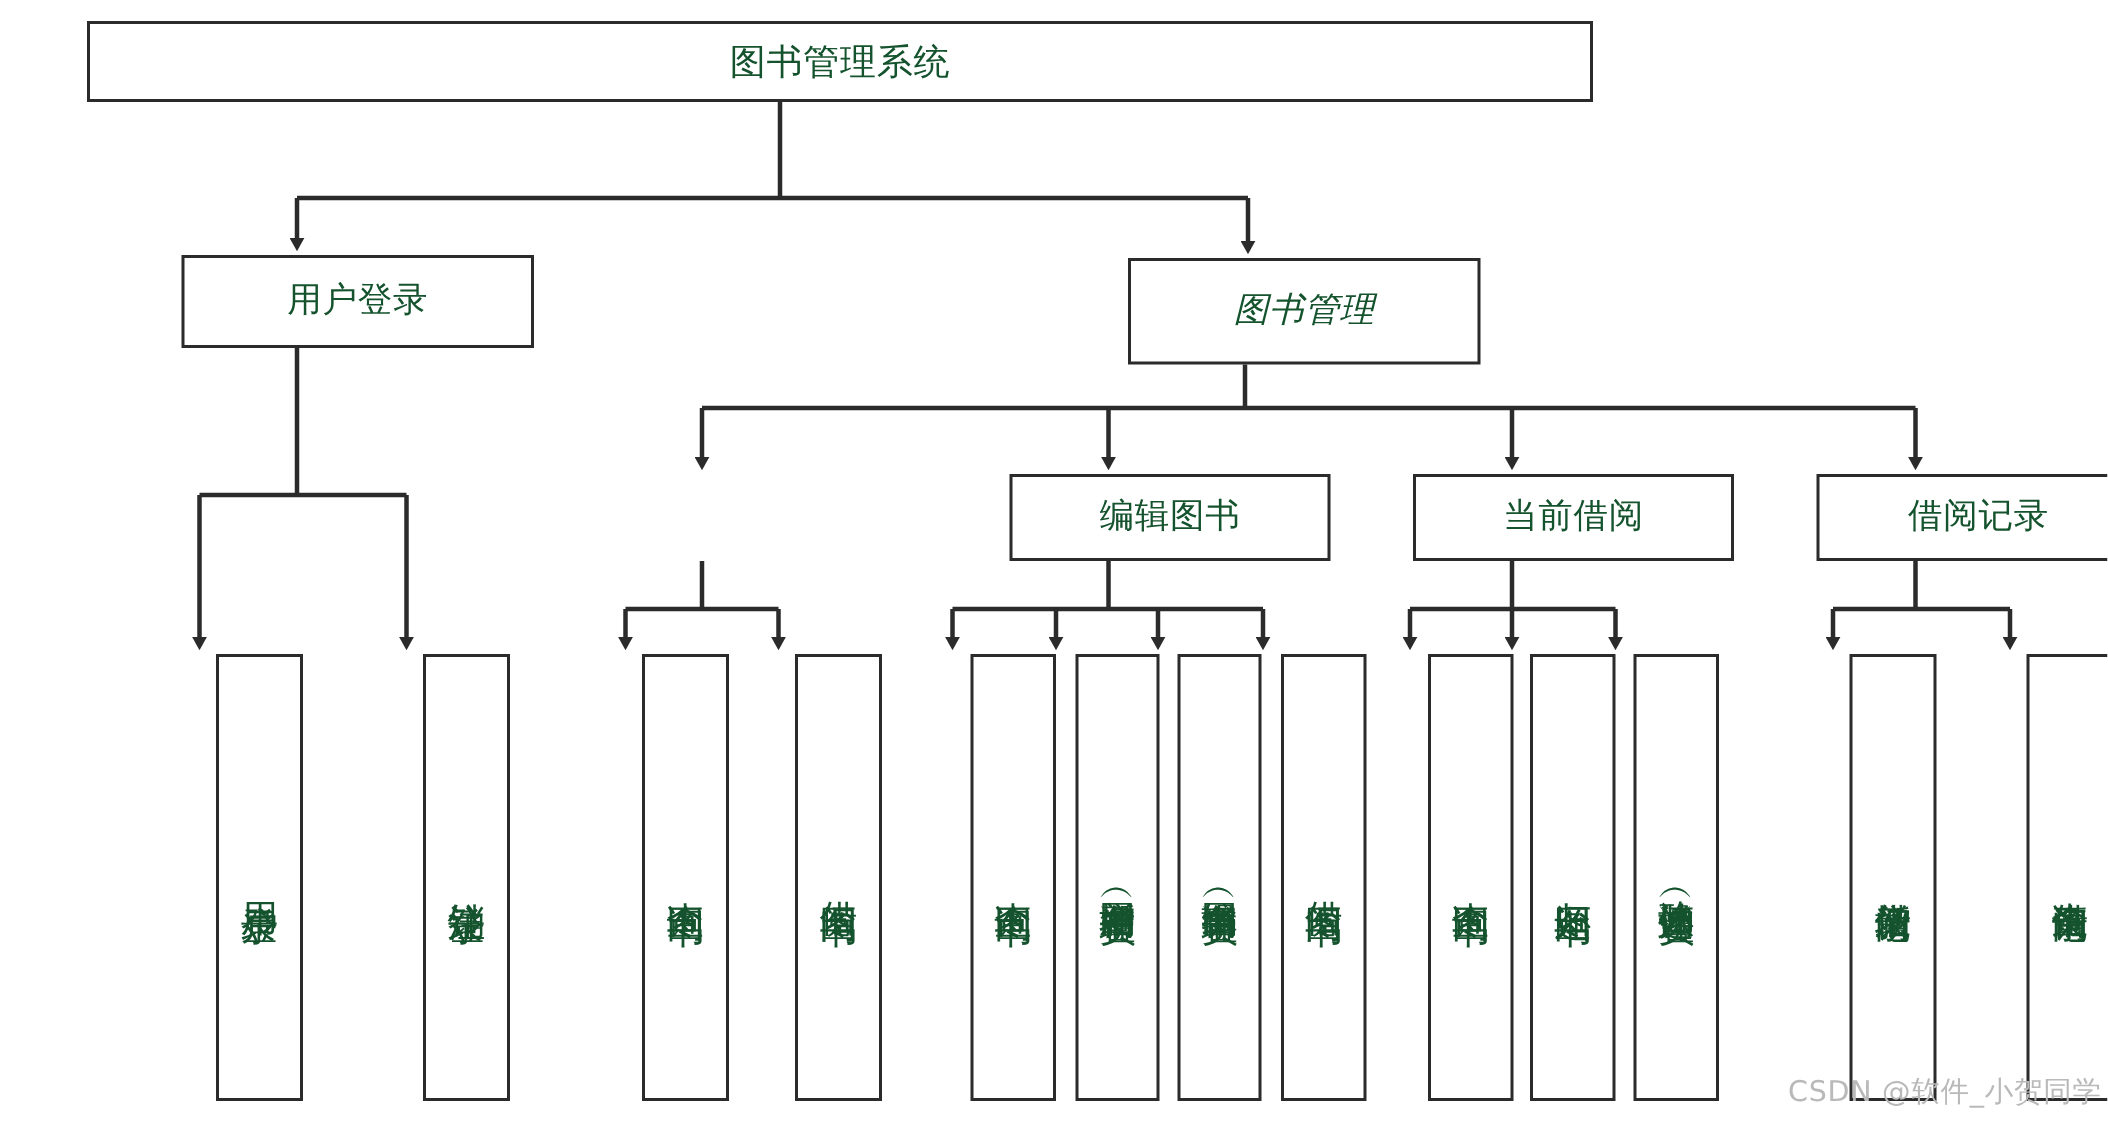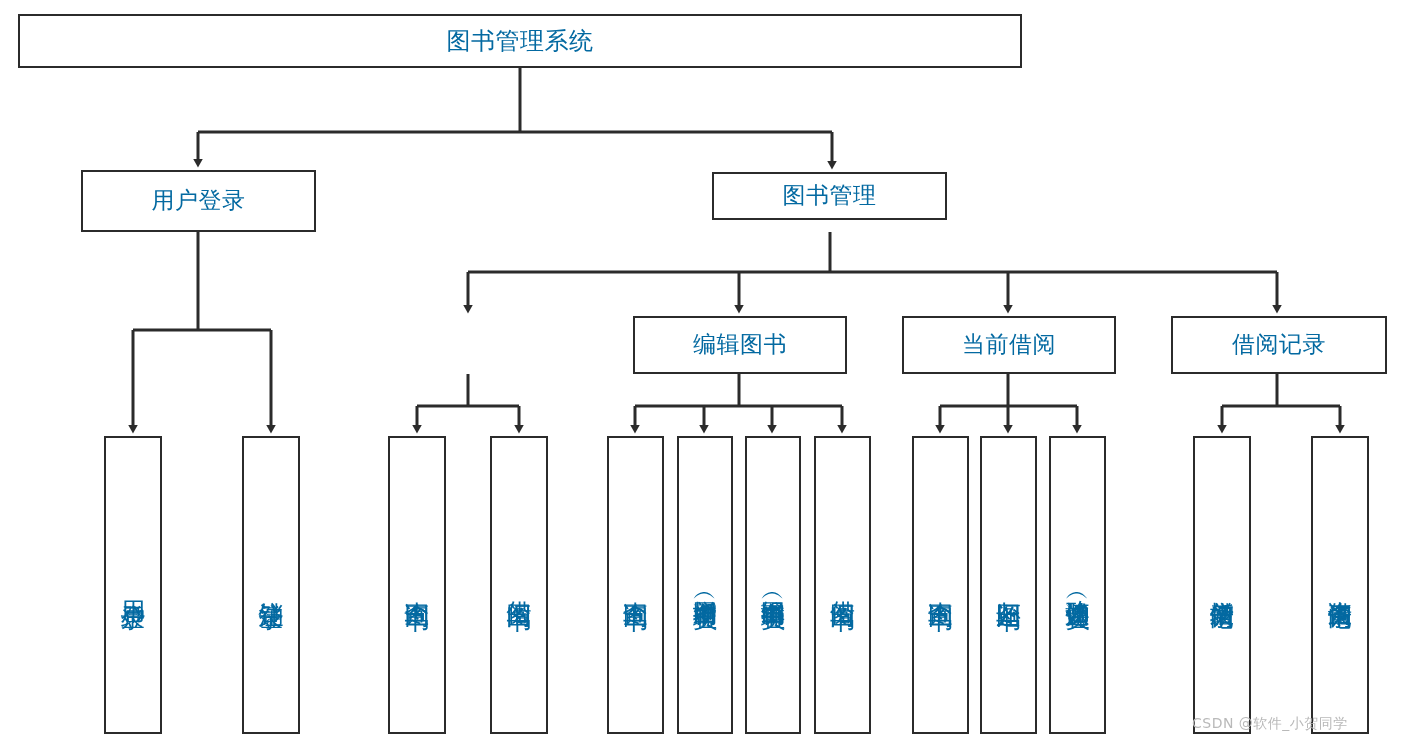--- a/index.html
+++ b/index.html
@@ -27,21 +27,22 @@
     pointer-events: none;
   }
   .node {
     position: absolute;
     box-sizing: border-box;
     border: 2.5px solid #2b2b2b;
     background: #ffffff;
     display: flex;
     align-items: center;
     justify-content: center;
-    color: #0369a1;
+    color: #14532d;
+    margin-left: 40px;
   }
   .node-label {
     display: block;
     text-align: center;
     line-height: 1.18;
     white-space: pre;
   }
   
   .node.horiz .node-label {
     writing-mode: horizontal-tb;
@@ -65,21 +66,21 @@
     letter-spacing: 2px;
     max-height: 100%;
   }
   .node.vert.tall-text .node-label {
     font-size: 24px;
     letter-spacing: 1px;
   }
   .watermark {
     position: absolute;
     color: #b9b9b9;
-    font-size: 14px;
+    font-size: 19px;
     white-space: nowrap;
     letter-spacing: 0.5px;
     font-family: "DejaVu Sans", "Liberation Sans", sans-serif;
   }
 </style>
 </head>
 <body>
 
 <div id="diagram-canvas">
 
@@ -133,21 +134,21 @@
     </g>
   </svg>
 
   <div class="node horiz root" style="left:18px; top:14px; width:1004px; height:54px;">
     <span class="node-label">图书管理系统</span>
   </div>
 
   <div class="node horiz" style="left:81px; top:170px; width:235px; height:62px;">
     <span class="node-label">用户登录</span>
   </div>
-  <div class="node horiz" style="left:712px; top:172px; width:235px; height:48px;">
+  <div class="node horiz" style="left:712px; top:172px; width:235px; height:71px;font-style:italic;">
     <span class="node-label">图书管理</span>
   </div>
 
   <div class="node horiz" style="left:633px; top:316px; width:214px; height:58px;">
     <span class="node-label">编辑图书</span>
   </div>
   <div class="node horiz" style="left:1171px; top:316px; width:216px; height:58px;">
     <span class="node-label">借阅记录</span>
   </div>
   <div class="node horiz" style="left:902px; top:316px; width:214px; height:58px;">

